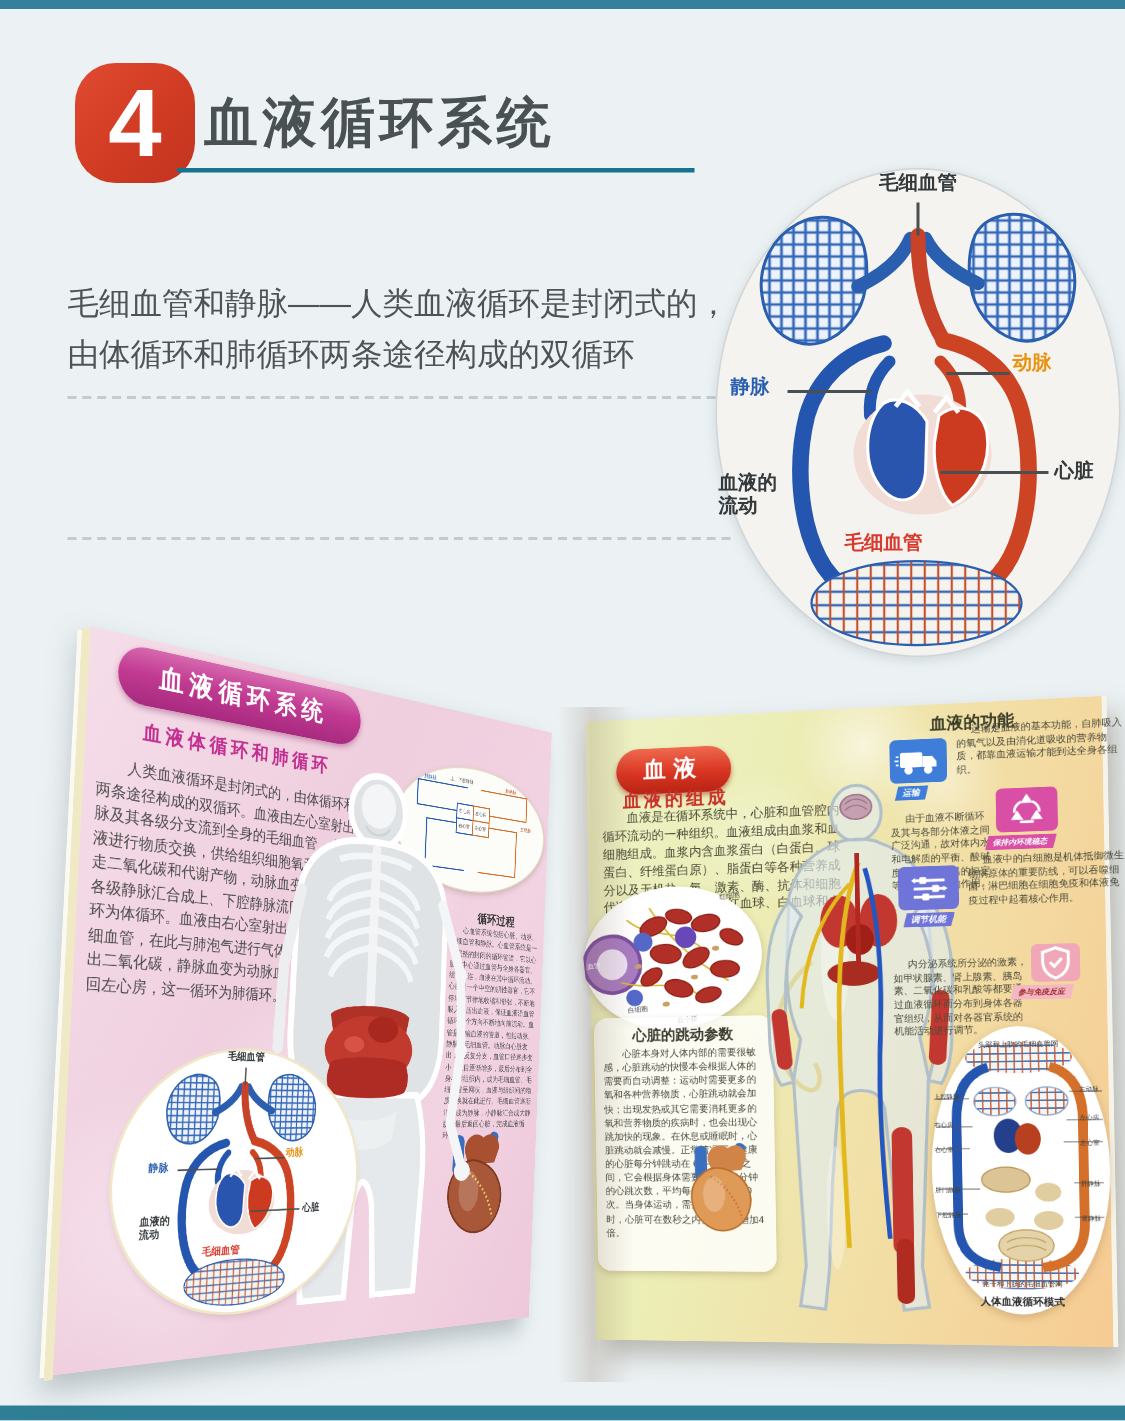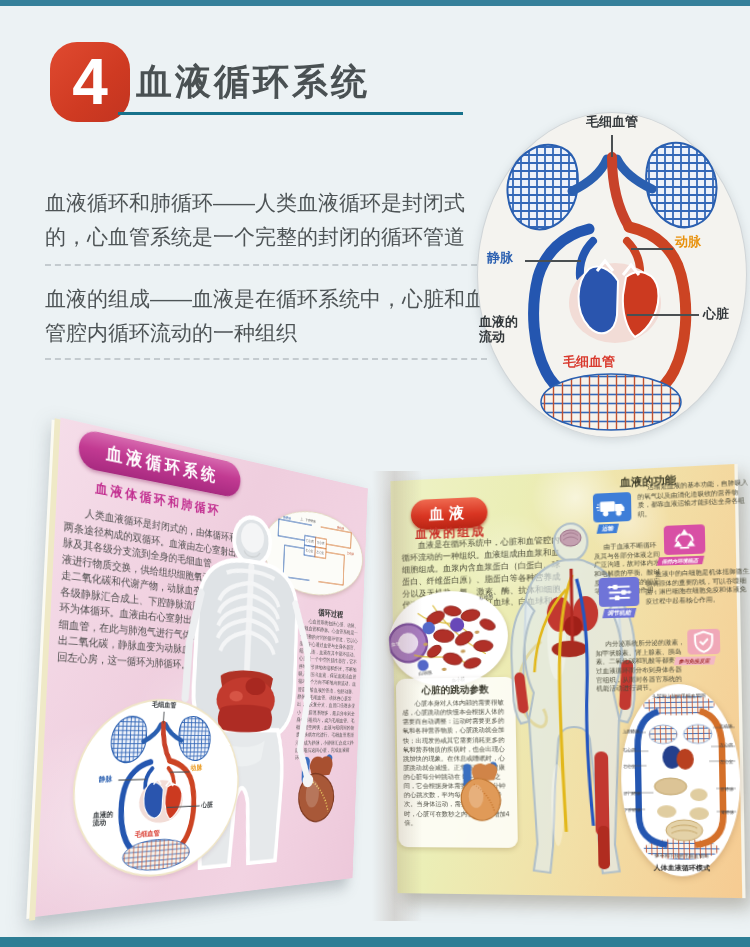--- a/index.html
+++ b/index.html
@@ -124,23 +124,22 @@
 
   <div id="bar-top" class="abs bar"></div>
   <div id="bar-bottom" class="abs bar"></div>
 
   <div id="badge" class="abs">
     <span>4</span>
   </div>
   <div id="page-title" class="abs">血液循环系统</div>
   <div id="title-underline" class="abs"></div>
 
-  <div id="intro-1" class="abs intro">血液循环和肺循环——人类血液循环是封闭式的，心血管系统是一个完整的封闭的循环管道</div>
+  <div id="intro-1" class="abs intro">毛细血管和静脉——人类血液循环是封闭式的，由体循环和肺循环两条途径构成的双循环</div>
   <div id="sep-1" class="abs sep"></div>
-  <div id="intro-2" class="abs intro">血液的组成——血液是在循环系统中，心脏和血管腔内循环流动的一种组织</div>
   <div id="sep-2" class="abs sep"></div>
 
   <div id="big-oval" class="abs">
     <div id="circ-big" class="circ-wrap">
   <svg viewBox="0 0 270 330">
     <defs>
       <pattern id="mB" width="8" height="8" patternUnits="userSpaceOnUse">
         <rect width="8" height="8" fill="#eef2fa"></rect>
         <path d="M0,4 H8 M4,0 V8" stroke="#3468b8" stroke-width="1.8" fill="none"></path>
       </pattern>

